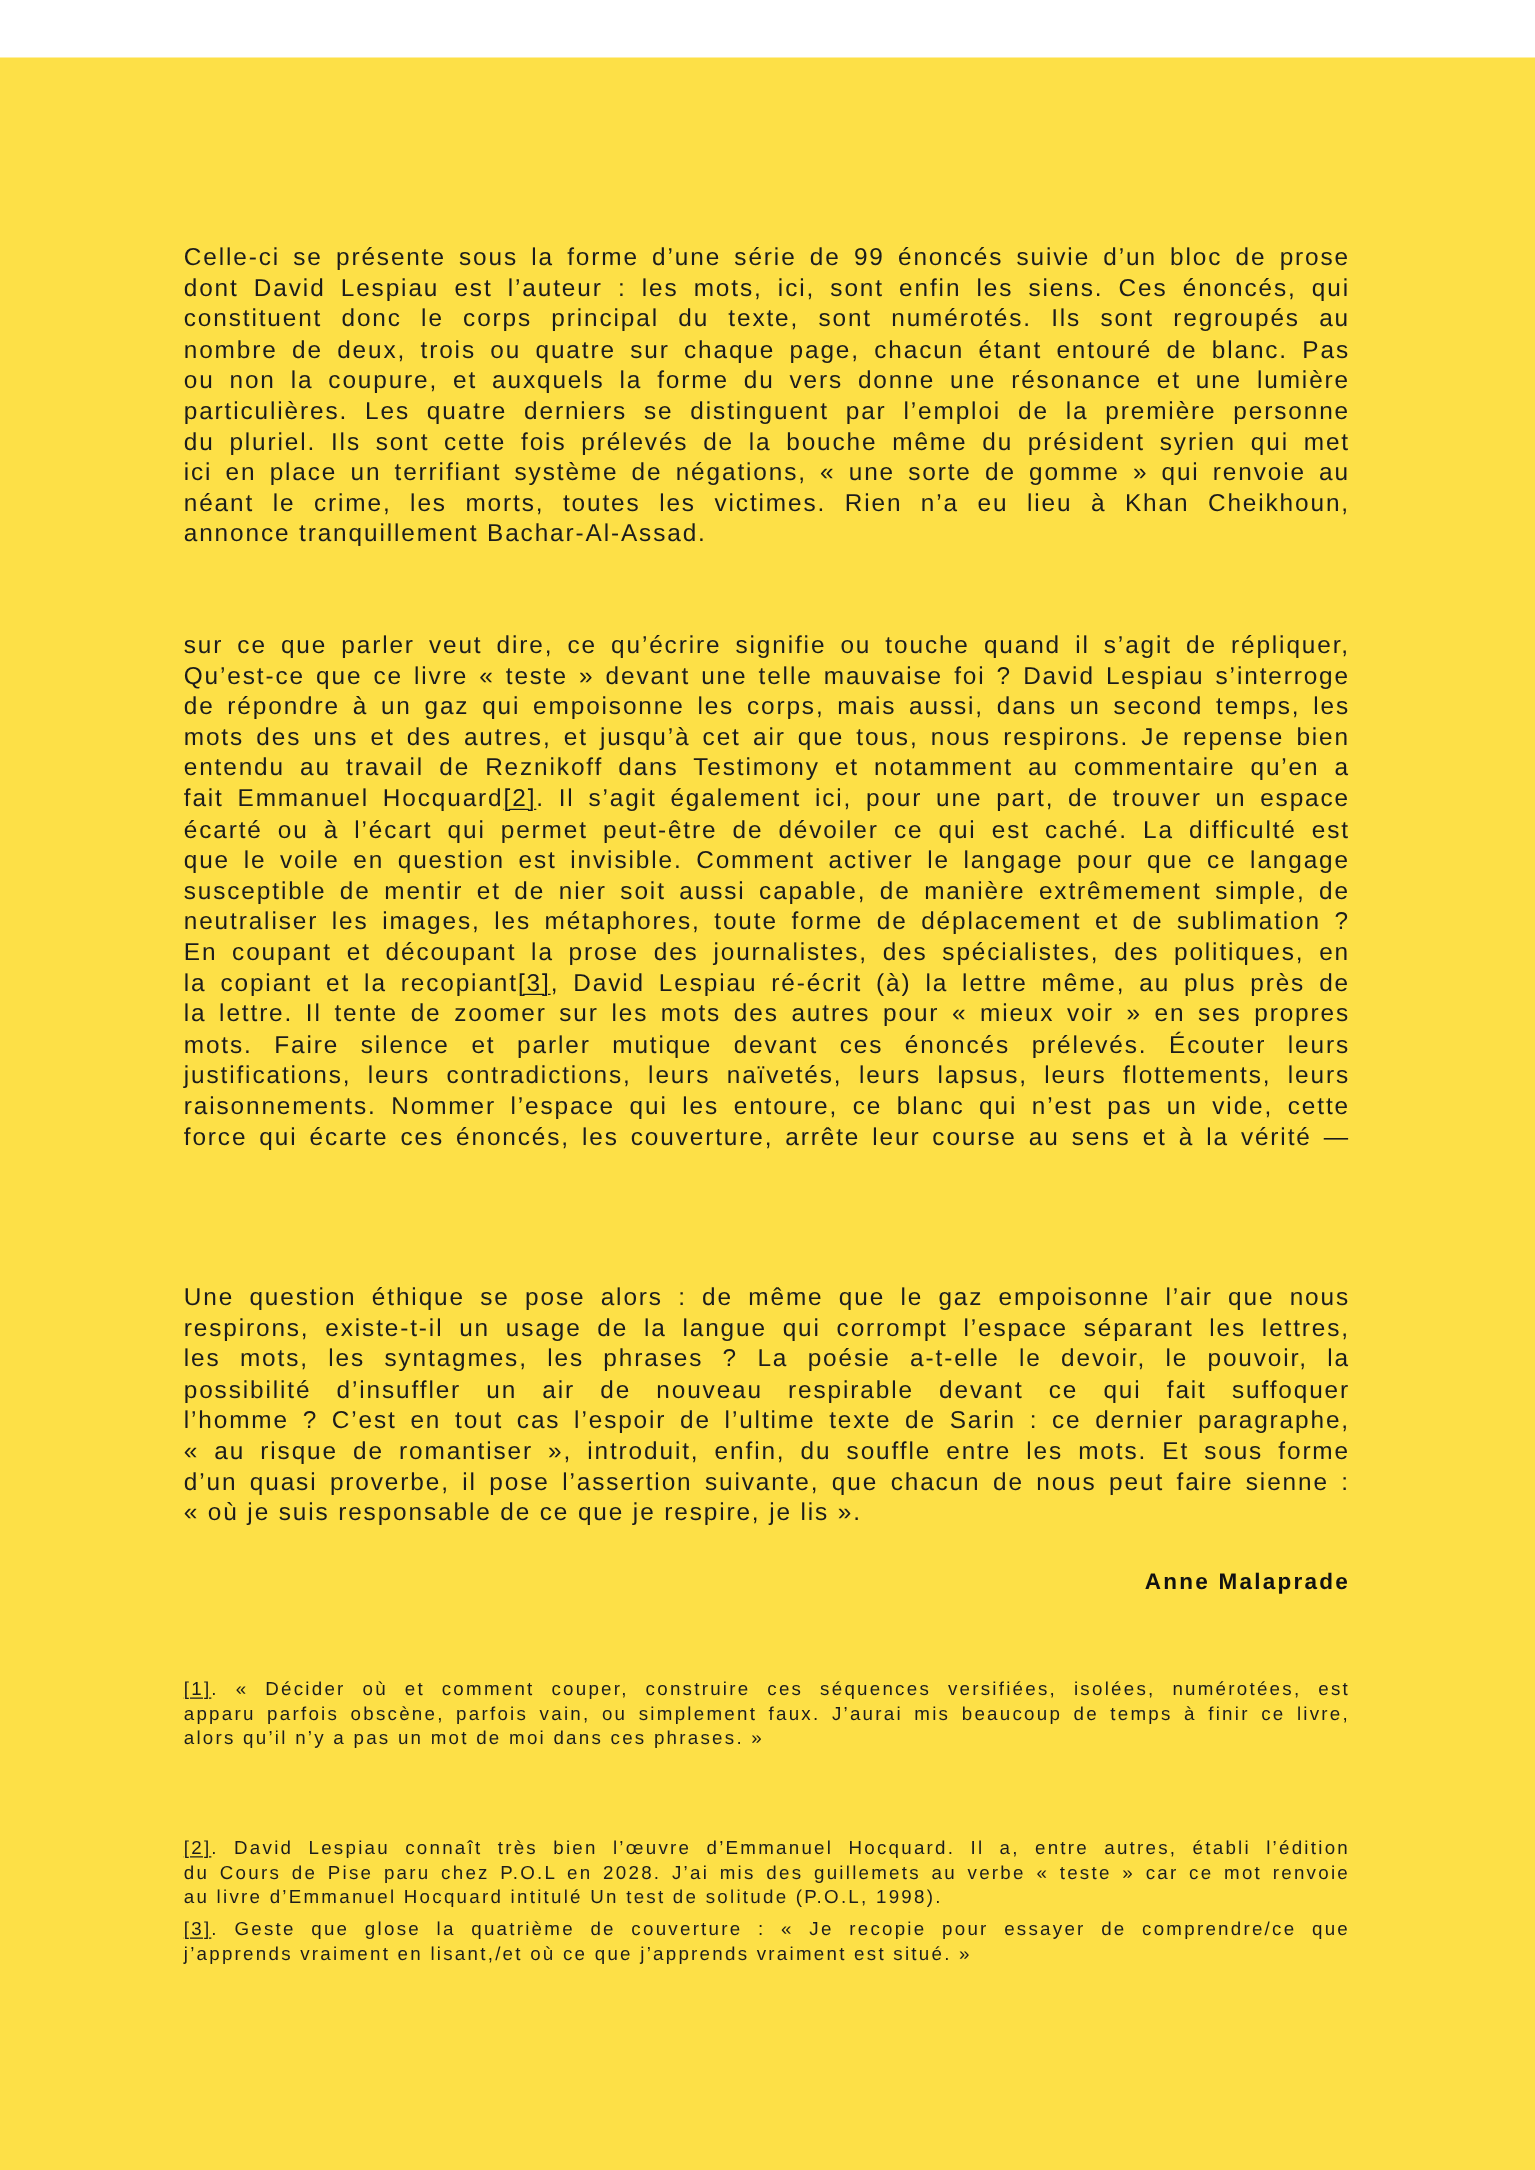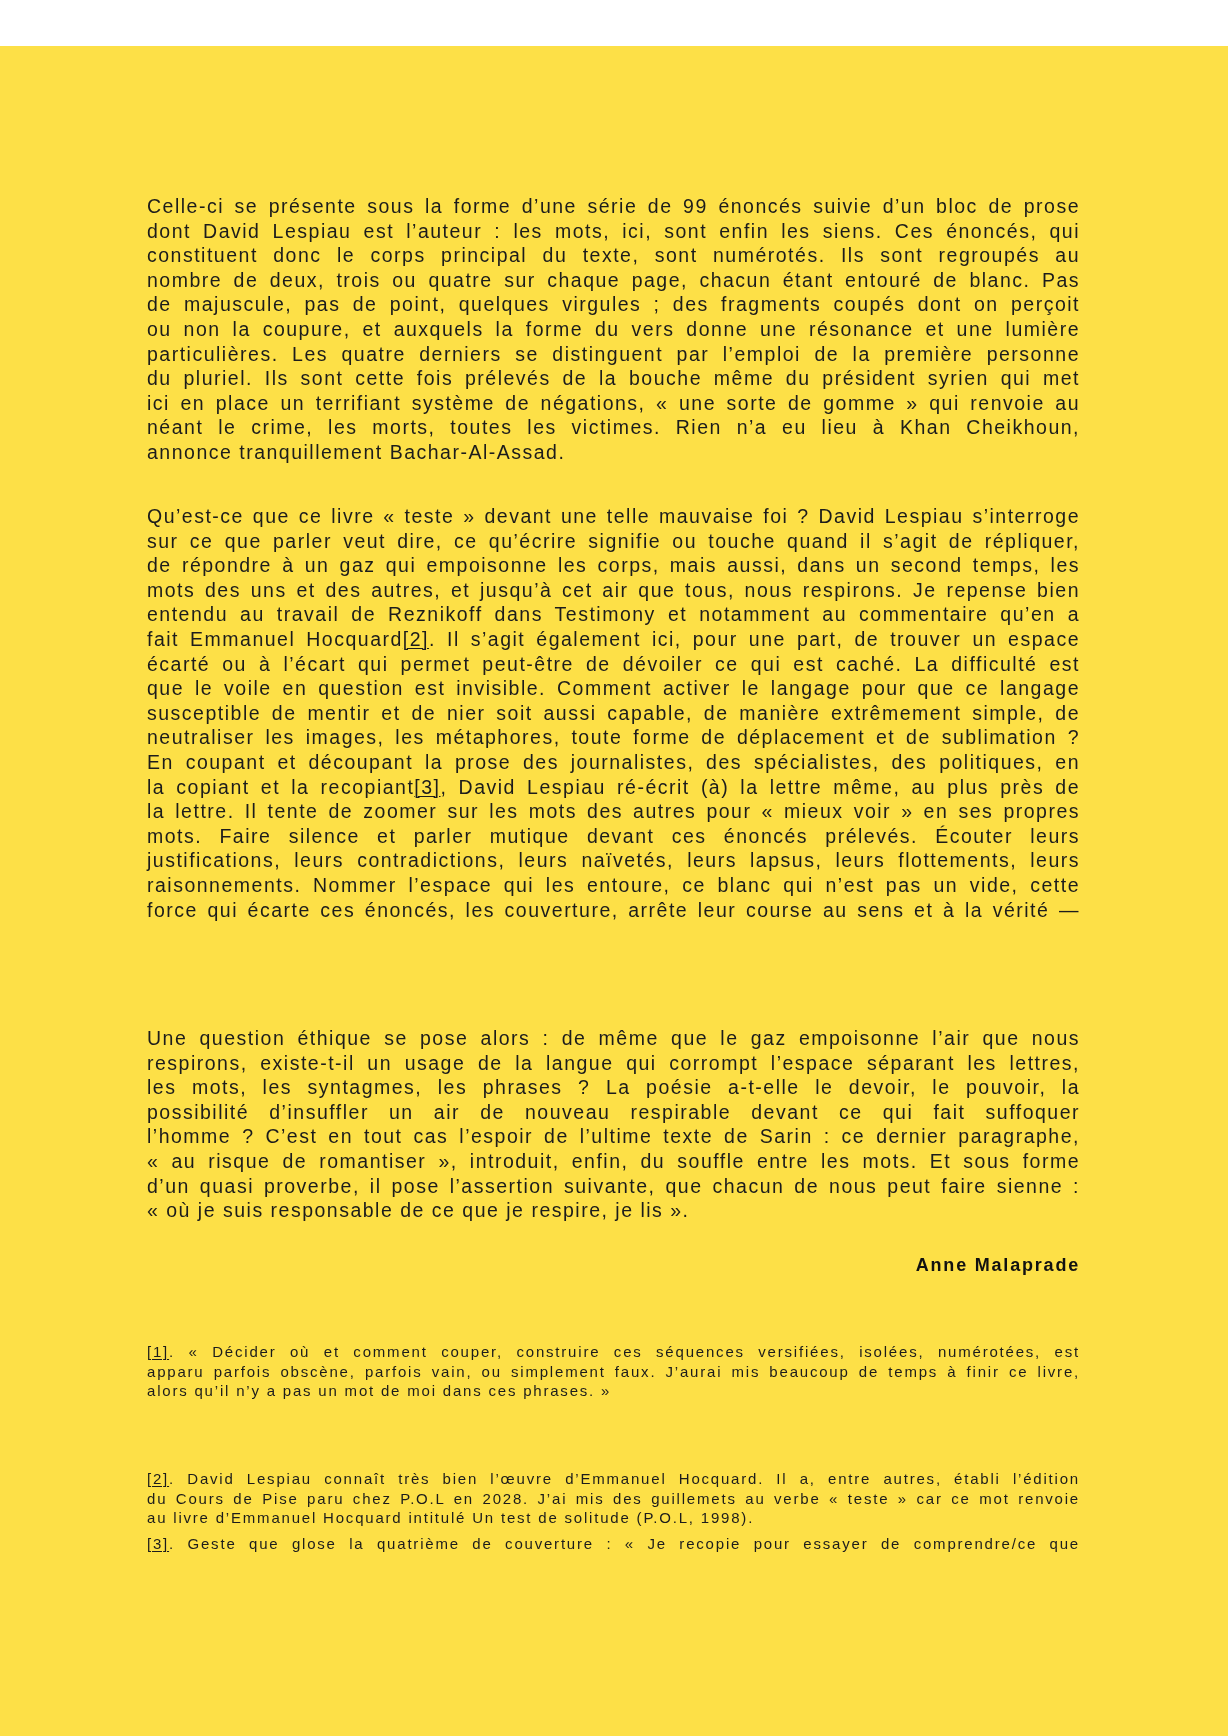--- a/index.html
+++ b/index.html
@@ -66,31 +66,30 @@
 </style>
 </head>
 <body>
 
 <div class="page">
   <div class="block body-text" id="para-1">
       <div class="line"><span>Celle-ci se présente sous la forme d’une série de 99 énoncés suivie d’un bloc de prose</span></div>
       <div class="line"><span>dont David Lespiau est l’auteur : les mots, ici, sont enfin les siens. Ces énoncés, qui</span></div>
       <div class="line"><span>constituent donc le corps principal du texte, sont numérotés. Ils sont regroupés au</span></div>
       <div class="line"><span>nombre de deux, trois ou quatre sur chaque page, chacun étant entouré de blanc. Pas</span></div>
-      <div class="line"><span>de majuscule, pas de point, quelques virgules ; des fragments coupés dont on perçoit</span></div>
       <div class="line"><span>ou non la coupure, et auxquels la forme du vers donne une résonance et une lumière</span></div>
       <div class="line"><span>particulières. Les quatre derniers se distinguent par l’emploi de la première personne</span></div>
       <div class="line"><span>du pluriel. Ils sont cette fois prélevés de la bouche même du président syrien qui met</span></div>
       <div class="line"><span>ici en place un terrifiant système de négations, « une sorte de gomme » qui renvoie au</span></div>
       <div class="line"><span>néant le crime, les morts, toutes les victimes. Rien n’a eu lieu à Khan Cheikhoun,</span></div>
       <div class="line last"><span>annonce tranquillement Bachar-Al-Assad.</span></div>
     </div>
   <div class="block body-text" id="para-2">
+      <div class="line"><span>sur ce que parler veut dire, ce qu’écrire signifie ou touche quand il s’agit de répliquer,</span></div>
       <div class="line"><span>Qu’est-ce que ce livre « teste » devant une telle mauvaise foi ? David Lespiau s’interroge</span></div>
-      <div class="line"><span>sur ce que parler veut dire, ce qu’écrire signifie ou touche quand il s’agit de répliquer,</span></div>
       <div class="line"><span>de répondre à un gaz qui empoisonne les corps, mais aussi, dans un second temps, les</span></div>
       <div class="line"><span>mots des uns et des autres, et jusqu’à cet air que tous, nous respirons. Je repense bien</span></div>
       <div class="line"><span>entendu au travail de Reznikoff dans </span><span class="em">Testimony</span><span> et notamment au commentaire qu’en a</span></div>
       <div class="line"><span>fait Emmanuel Hocquard</span><a class="ref">[2]</a><span>. Il s’agit également ici, pour une part, de trouver un espace</span></div>
       <div class="line"><span>écarté ou à l’écart qui permet peut-être de </span><span class="em">dévoiler</span><span> ce qui est caché. La difficulté est</span></div>
       <div class="line"><span>que le voile en question est invisible. Comment activer le langage pour que ce langage</span></div>
       <div class="line"><span>susceptible de mentir et de nier soit aussi capable, de manière extrêmement simple, de</span></div>
       <div class="line"><span>neutraliser les images, les métaphores, toute forme de déplacement et de sublimation ?</span></div>
       <div class="line"><span>En coupant et découpant la prose des journalistes, des spécialistes, des politiques, en</span></div>
       <div class="line"><span>la copiant et la recopiant</span><a class="ref">[3]</a><span>, David Lespiau ré-écrit (à) la lettre même, au plus près de</span></div>
@@ -118,14 +117,15 @@
       <div class="line"><span>apparu parfois obscène, parfois vain, ou simplement faux. J’aurai mis beaucoup de temps à finir ce livre,</span></div>
       <div class="line last"><span>alors qu’il n’y a pas un mot de moi dans ces phrases. »</span></div>
     </div>
   <div class="block fn-text" id="fn-2">
       <div class="line"><a class="ref">[2]</a><span>. David Lespiau connaît très bien l’œuvre d’Emmanuel Hocquard. Il a, entre autres, établi l’édition</span></div>
       <div class="line"><span>du </span><span class="em">Cours de Pise</span><span> paru chez P.O.L en 2028. J’ai mis des guillemets au verbe « teste » car ce mot renvoie</span></div>
       <div class="line last"><span>au livre d’Emmanuel Hocquard intitulé </span><span class="em">Un test de solitude</span><span> (P.O.L, 1998).</span></div>
     </div>
   <div class="block fn-text" id="fn-3">
       <div class="line"><a class="ref">[3]</a><span>. Geste que glose la quatrième de couverture : « Je recopie pour essayer de comprendre/ce que</span></div>
+      <div class="line last"><span>j’apprends vraiment en lisant,/et où ce que j’apprends vraiment est </span><span class="em">situé</span><span>. »</span></div>
     </div>
 </div>
 
 </body></html>

